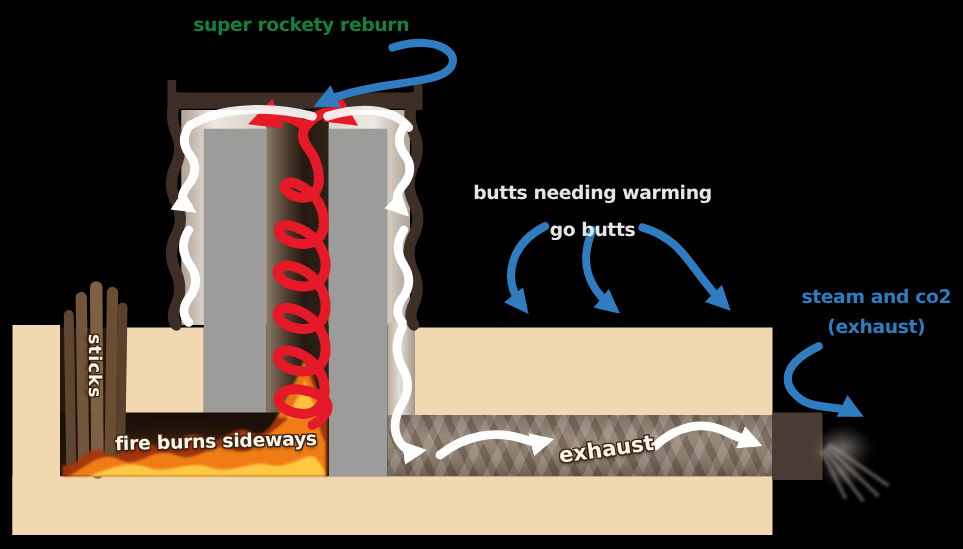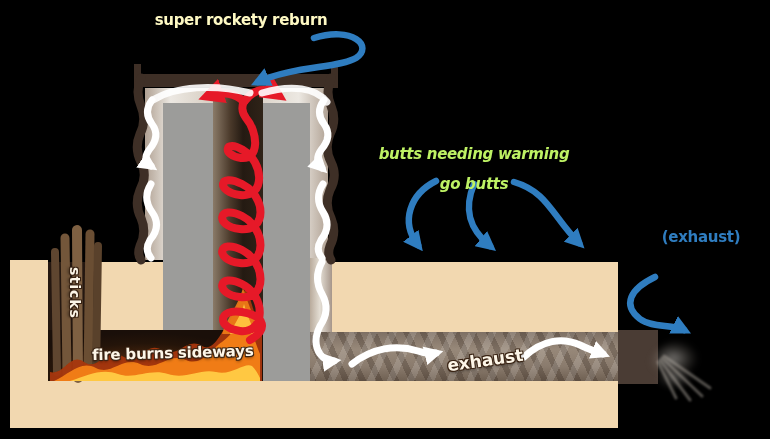--- a/index.html
+++ b/index.html
@@ -143,30 +143,31 @@
 
     <g fill="none" stroke="#2f7dc0" stroke-width="6.5" stroke-linecap="round">
       <path d="M 314,38 C 352,26 374,46 356,58 C 340,68 292,66 258,82" marker-end="url(#mb)"></path>
       <path d="M 436,181 C 410,194 400,222 418,245" marker-end="url(#mb)"></path>
       <path d="M 474,184 C 464,208 468,228 490,246" marker-end="url(#mb)"></path>
       <path d="M 514,182 C 548,192 552,216 579,243" marker-end="url(#mb)"></path>
       <path d="M 655,277 C 630,289 622,305 640,319 C 652,328 672,324 684,330" marker-end="url(#mb)"></path>
     </g>
   </svg>
 
-  <div class="ann" style="left: 110px; top: 7px; width: 262px; color: #fef9c3;">
+  <div class="ann" style="left: 110px; top: 7px; width: 262px; color: #15803d;">
     <div>super rockety reburn</div>
   </div>
 
-  <div class="ann" style="left: 354px; top: 139px; width: 240px; line-height: 30px; color: #bef264; font-style: italic;">
+  <div class="ann" style="left: 354px; top: 139px; width: 240px; line-height: 30px; color: #e5e5e5;">
     <div>butts needing warming</div>
     <div>go butts</div>
   </div>
 
   <div class="ann" style="left: 631px; top: 225px; width: 140px; line-height: 24px; color: rgb(47, 125, 192);">
+    <div>steam and co2</div>
     <div>(exhaust)</div>
   </div>
 
   <div class="wlabel lbl-sticks">sticks</div>
   <div class="wlabel lbl-fire">fire burns sideways</div>
   <div class="wlabel lbl-exhaust">exhaust</div>
 
 </div>
 
 </body></html>

